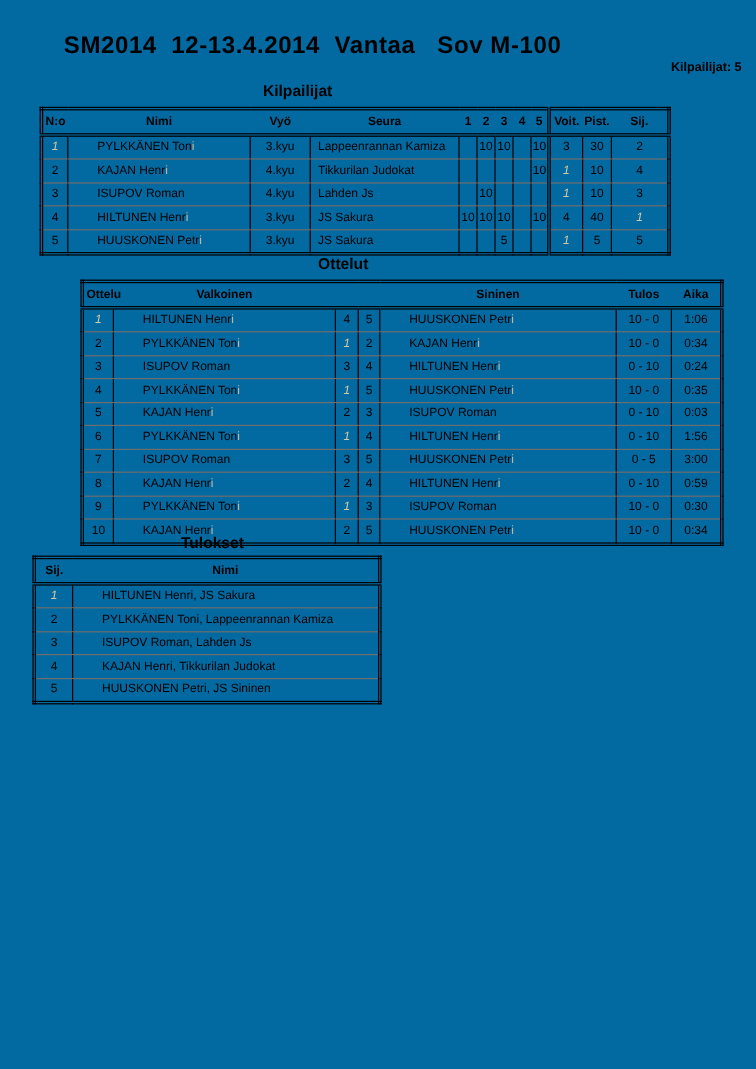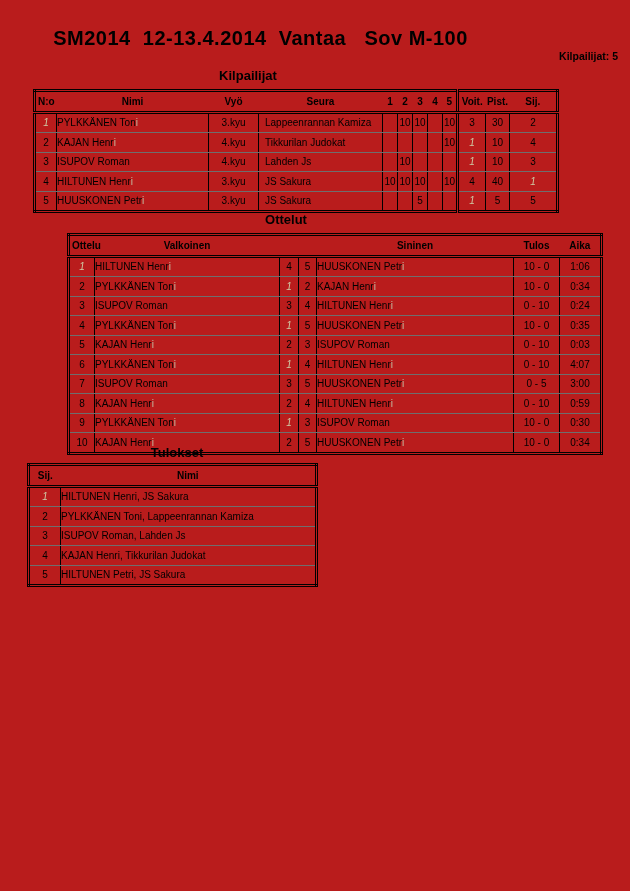--- a/index.html
+++ b/index.html
@@ -1,33 +1,33 @@
 <!DOCTYPE html>
 <html><head>
 <meta charset="utf-8">
 <style>
   html,body{margin:0;padding:0;background:#fff;}
-  .page{position:relative;width:630px;height:891px;background:#b91c1c;overflow:hidden;
+  .page{position:relative;width:630px;height:891px;background:#0369a1;overflow:hidden;
         font-family:"Liberation Sans", sans-serif;color:#000;}
   .title{position:absolute;top:27px;left:0;width:521px;text-align:center;
          font-size:20px;font-weight:bold;white-space:pre;letter-spacing:0.5px;}
   .count{position:absolute;top:50px;right:12px;font-size:10.5px;font-weight:bold;margin-left:32px;}
   .sect{position:absolute;transform:translateX(-50%);font-size:13px;font-weight:bold;white-space:nowrap;}
   #h-kilp{top:68px;left:248px;}
   #h-otte{top:212px;left:286px;}
   #h-tulo{top:445px;left:177px;}
 
   table{position:absolute;border-collapse:collapse;table-layout:fixed;
         font-size:10px;color:#000;border:3px double #000;}
   td,th{padding:0;height:18.5px;overflow:visible;white-space:nowrap;vertical-align:middle;}
   th{font-weight:bold;text-align:center;border:0;border-bottom:3px double #000;}
   tbody td{border-left:1px solid #000;border-right:1px solid #000;
            border-top:1px solid #6e6e6e;border-bottom:1px solid #6e6e6e;}
   .c{text-align:center;}
-  .l{text-align:left;padding-left:0;}
+  .l{text-align:left;padding-left:24px;}
   .club{text-align:left;padding-left:6px;}
   .dbl{border-left:3px double #000 !important;margin-top:30px;}
   th.hleft{text-align:left;padding-left:2px;}
   .faint{color:#cfc9a4;font-style:italic;}
   .fainti{color:#c3bda2;}
 
   #t-kilp{left:33px;top:89px;width:523px;}
   #t-otte{left:27px;top:233px;width:533px;margin-left:40px;}
   #t-tulo{left:27px;top:463px;width:288px;}
 </style>
@@ -215,21 +215,21 @@
         <td class="c">0 - 10</td>
         <td class="c">0:03</td>
       </tr>
       <tr>
         <td class="c val">6</td>
         <td class="l cname">PYLKKÄNEN Ton<span class="fainti">i</span></td>
         <td class="c val faint">1</td>
         <td class="c val">4</td>
         <td class="l cname">HILTUNEN Henr<span class="fainti">i</span></td>
         <td class="c">0 - 10</td>
-        <td class="c">4:07</td>
+        <td class="c">1:56</td>
       </tr>
       <tr>
         <td class="c val">7</td>
         <td class="l cname">ISUPOV Roman</td>
         <td class="c val">3</td>
         <td class="c val">5</td>
         <td class="l cname">HUUSKONEN Petr<span class="fainti">i</span></td>
         <td class="c">0 - 5</td>
         <td class="c">3:00</td>
       </tr>
@@ -288,18 +288,18 @@
       <tr>
         <td class="c val">3</td>
         <td class="l">ISUPOV Roman, Lahden Js</td>
       </tr>
       <tr>
         <td class="c val">4</td>
         <td class="l">KAJAN Henri, Tikkurilan Judokat</td>
       </tr>
       <tr>
         <td class="c val">5</td>
-        <td class="l">HILTUNEN Petri, JS Sakura</td>
+        <td class="l">HUUSKONEN Petri, JS Sininen</td>
       </tr>
     </tbody>
   </table>
 
 </div>
 
 </body></html>

